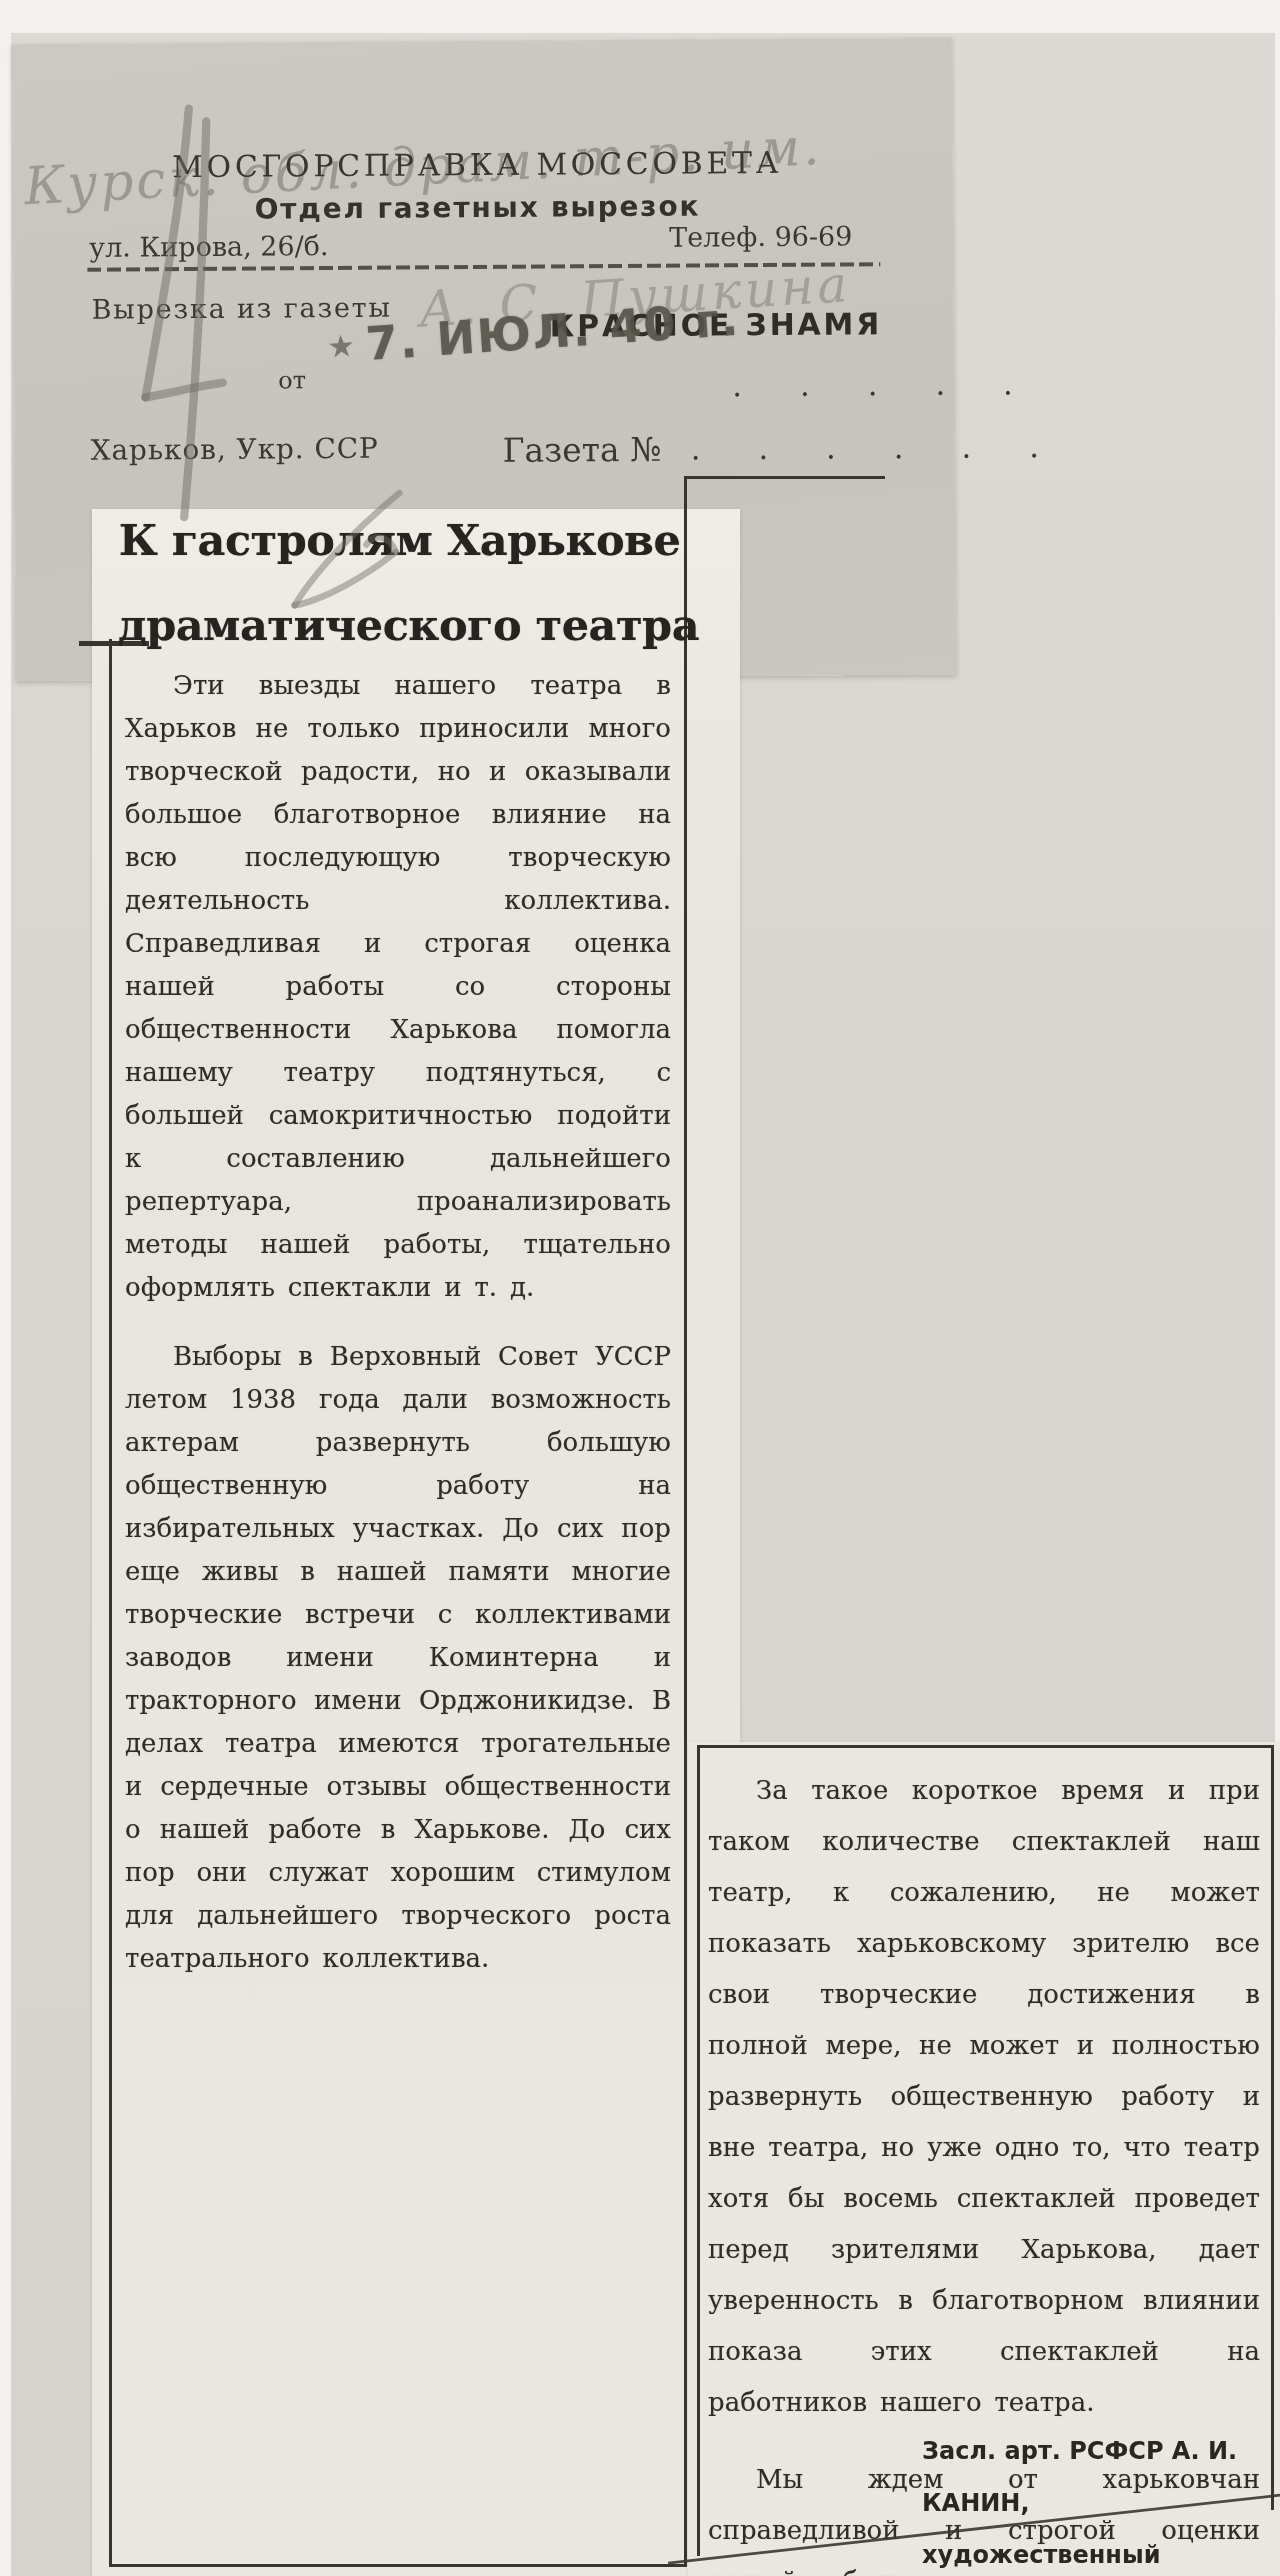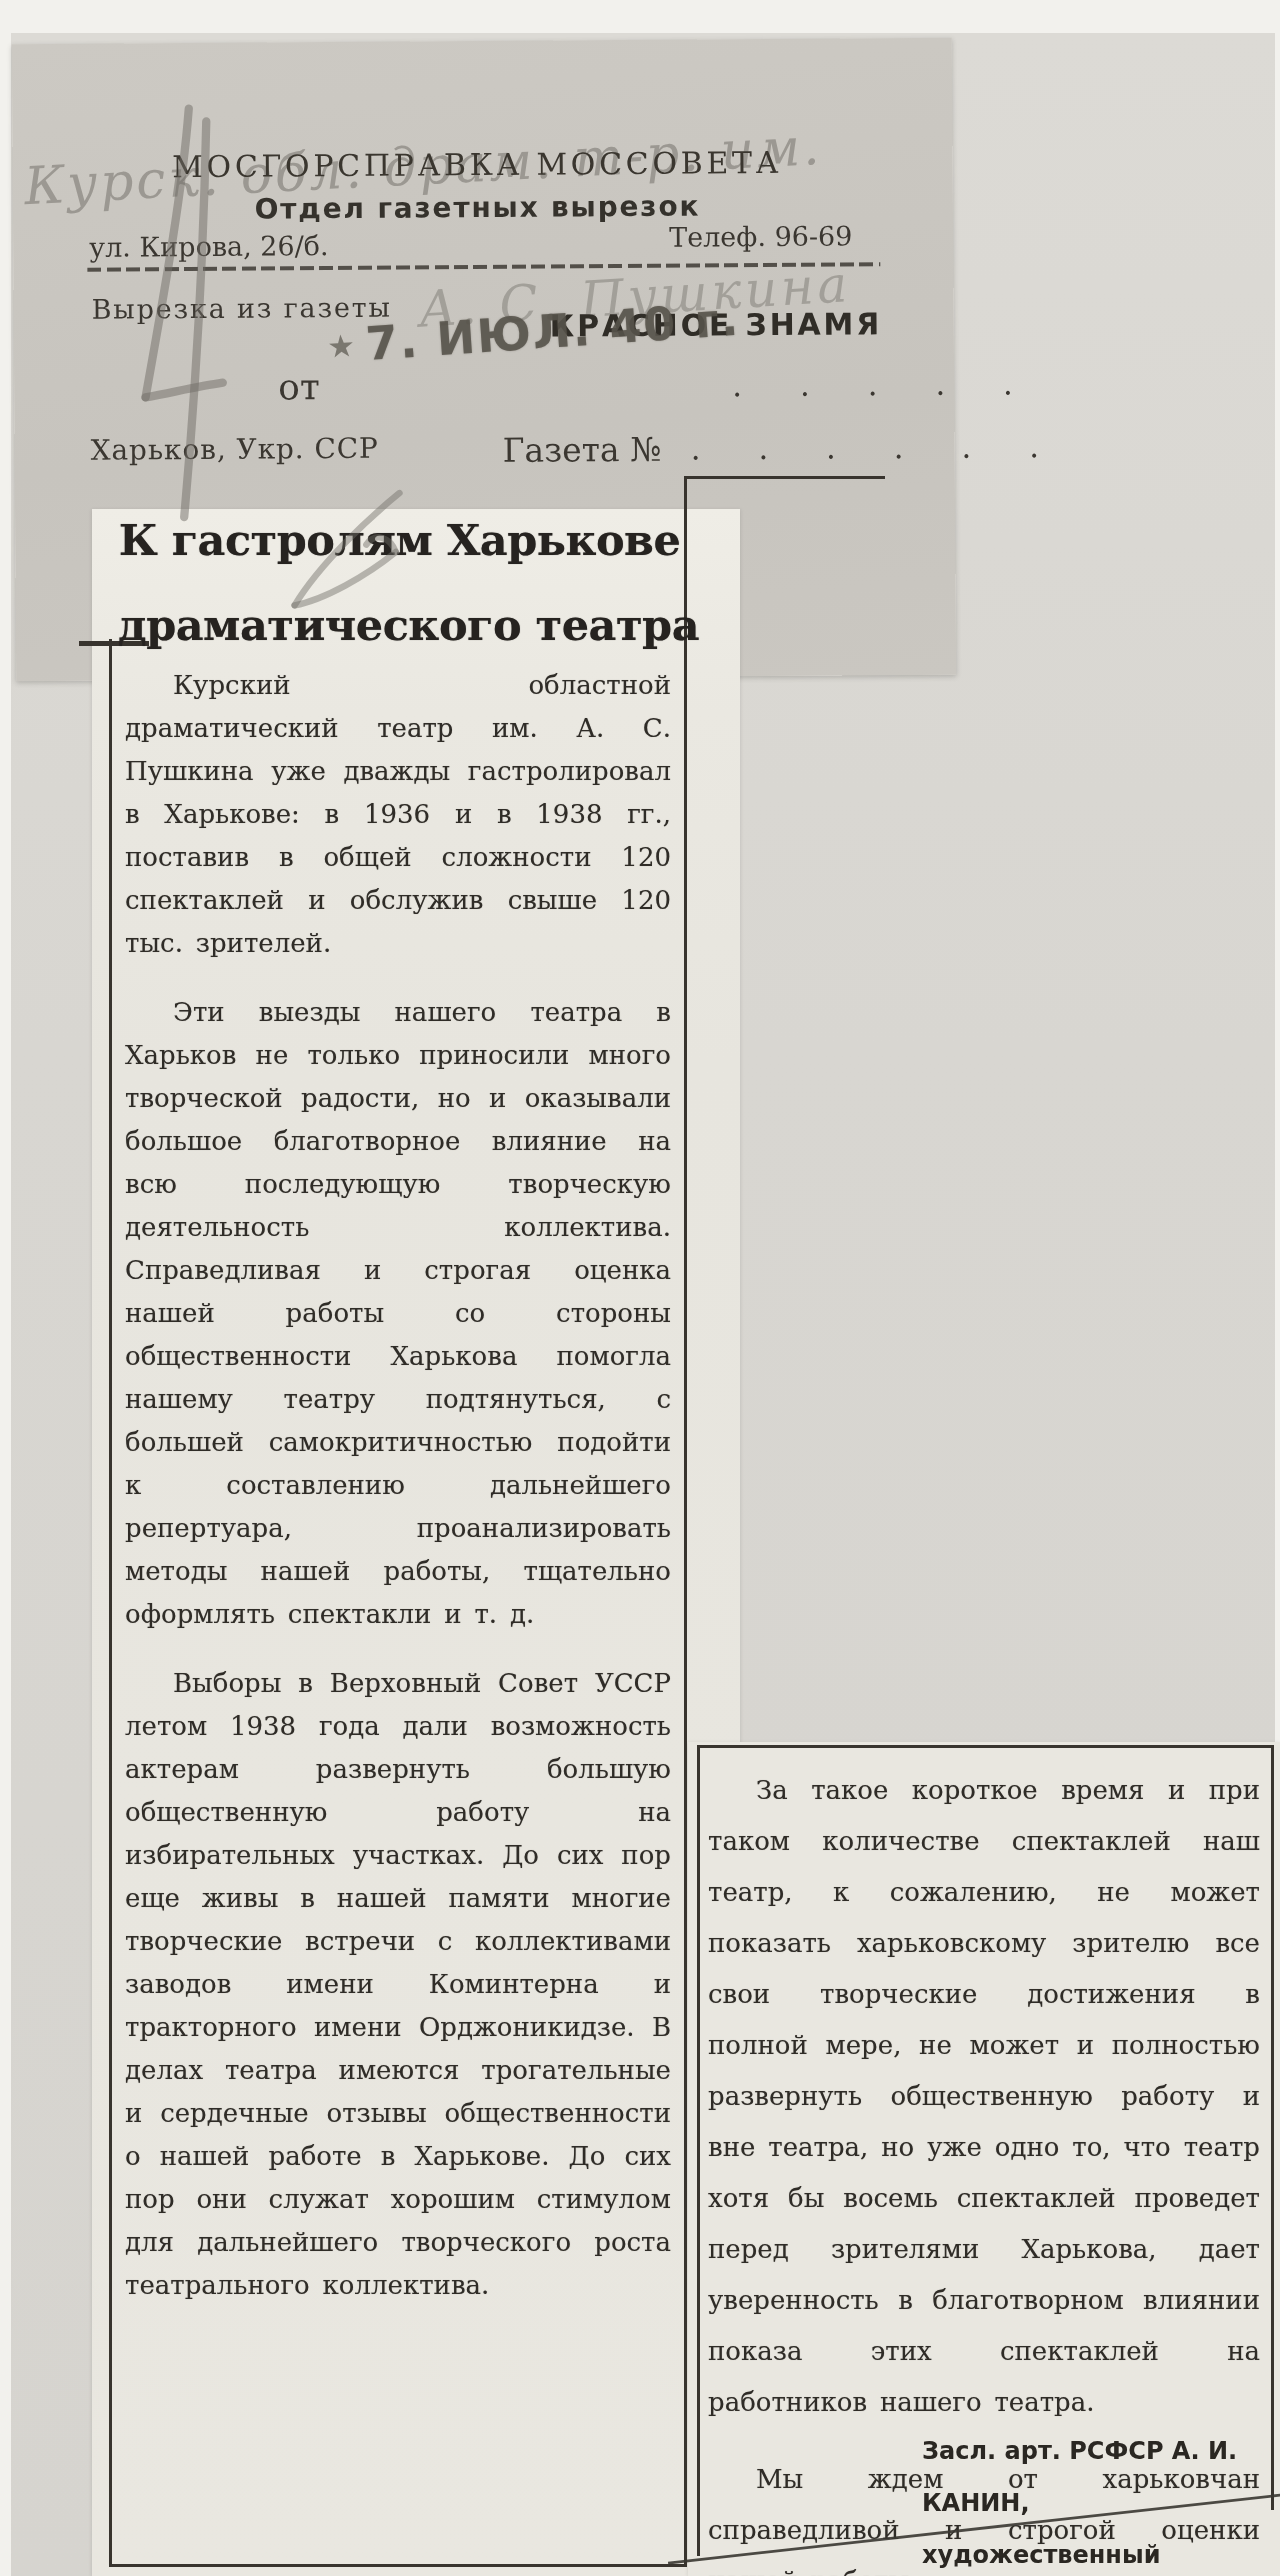--- a/index.html
+++ b/index.html
@@ -22,21 +22,21 @@
   .slip .dept{left:115px;top:150px;width:699px;text-align:center;
         font-family:"DejaVu Sans",sans-serif;font-weight:bold;font-size:28px;
         letter-spacing:1.8px;color:#35322c;white-space:nowrap;}
   .slip .addr{left:76px;top:188px;font-size:27px;color:#3b3731;white-space:nowrap;}
   .slip .phone{left:656px;top:182px;font-size:27px;color:#3b3731;white-space:nowrap;}
   .slip .hatch{left:74px;top:224px;width:793px;height:3.7px;opacity:.85;
         background:repeating-linear-gradient(90deg,#3e3a34 0 14px,rgba(0,0,0,0) 14px 19.3px);}
   .slip .cliplabel{left:78px;top:250px;font-size:27px;letter-spacing:1.8px;color:#3b3731;white-space:nowrap;}
   .slip .papername{left:536px;top:268px;font-family:"DejaVu Sans",sans-serif;font-weight:bold;
         font-size:30px;letter-spacing:2.8px;color:#302d27;white-space:nowrap;}
-  .slip .ot{left:264px;top:324px;font-size:36px;color:#3b3731;}
+  .slip .ot{left:264px;top:324px;font-size:24px;color:#3b3731;}
   .slip .stamp{left:313px;top:265px;display:flex;align-items:center;
         transform:rotate(-3.5deg);color:rgba(86,82,74,.85);white-space:nowrap;}
   .slip .stamp .star{font-size:31px;margin-right:11px;opacity:.8;}
   .slip .stamp .stamp-text{font-family:"DejaVu Sans",sans-serif;font-weight:bold;
         font-size:46px;letter-spacing:1.8px;text-shadow:0 0 1.8px rgba(86,82,74,.45);}
   .dots{font-size:31px;letter-spacing:24px;color:#3b3731;line-height:1;white-space:nowrap;}
   .slip .dots1{left:718px;top:331px;}
   .slip .dots2{left:676px;top:394px;}
   .slip .city{left:76px;top:390px;font-size:28px;letter-spacing:0.9px;color:#3b3731;white-space:nowrap;}
   .slip .issue{left:488px;top:390px;font-size:33px;color:#3b3731;white-space:nowrap;}
@@ -110,21 +110,20 @@
   <div class="abs rule r-left-tick"></div>
   <div class="abs rule r-bottom-left"></div>
   <div class="abs rule r-rc-top"></div>
   <div class="abs rule r-rc-left"></div>
   <div class="abs rule r-rc-right"></div>
 
   <div class="abs title title1">К гастролям Харькове</div>
   <div class="abs title title2">драматического театра</div>
 
   <div class="abs col left-col">
-    <p>Курский областной драматический театр им. А. С. Пушкина уже дважды гастролировал в Харькове: в 1936 и в 1938 гг., поставив в общей сложности 120 спектаклей и обслужив свыше 120 тыс. зрителей.</p>
     <p>Эти выезды нашего театра в Харьков не только приносили много творческой радости, но и оказывали большое благотворное влияние на всю последующую творческую деятельность коллектива. Справедливая и строгая оценка нашей работы со стороны общественности Харькова помогла нашему театру подтянуться, с большей самокритичностью подойти к составлению дальнейшего репертуара, проанализировать методы нашей работы, тщательно оформлять спектакли и т. д.</p>
     <p>Выборы в Верховный Совет УССР летом 1938 года дали возможность актерам развернуть большую общественную работу на избирательных участках. До сих пор еще живы в нашей памяти многие творческие встречи с коллективами заводов имени Коминтерна и тракторного имени Орджоникидзе. В делах театра имеются трогательные и сердечные отзывы общественности о нашей работе в Харькове. До сих пор они служат хорошим стимулом для дальнейшего творческого роста театрального коллектива.</p>
 
   </div>
 
   <div class="abs col right-col">
     <p>За такое короткое время и при таком количестве спектаклей наш театр, к сожалению, не может показать харьковскому зрителю все свои творческие достижения в полной мере, не может и полностью развернуть общественную работу и вне театра, но уже одно то, что театр хотя бы восемь спектаклей проведет перед зрителями Харькова, дает уверенность в благотворном влиянии показа этих спектаклей на работников нашего театра.</p>
     <p>Мы ждем от харьковчан справедливой и строгой оценки нашей работы.</p>
   </div>
 

